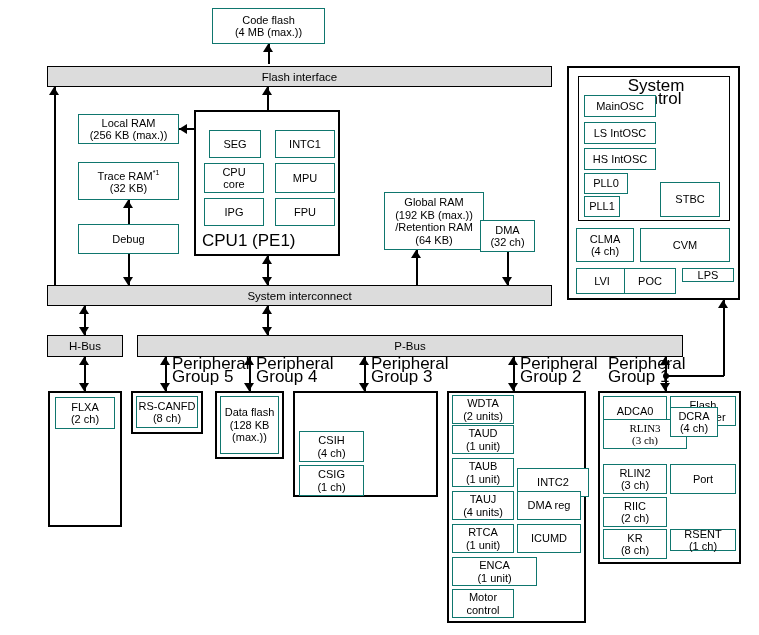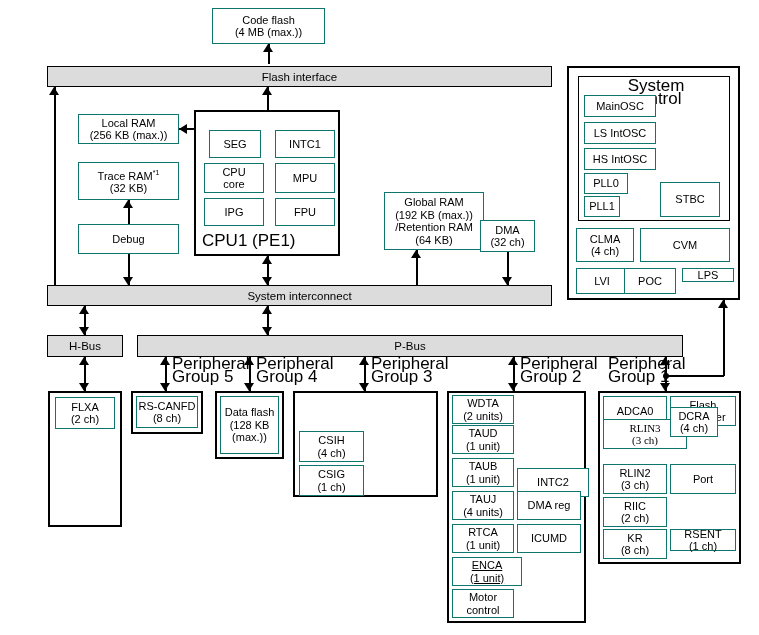--- a/index.html
+++ b/index.html
@@ -178,21 +178,21 @@
   <div class="box" style="left:452px;top:395px;width:62px;height:29px;">WDTA
 (2 units)</div>
   <div class="box" style="left:452px;top:425px;width:62px;height:29px;">TAUD
 (1 unit)</div>
   <div class="box" style="left:452px;top:458px;width:62px;height:29px;">TAUB
 (1 unit)</div>
   <div class="box" style="left:452px;top:491px;width:62px;height:29px;">TAUJ
 (4 units)</div>
   <div class="box" style="left:452px;top:524px;width:62px;height:29px;">RTCA
 (1 unit)</div>
-  <div class="box" style="left:452px;top:557px;width:70px;height:29px;text-decoration:underline;">ENCA
+  <div class="box" style="left:452px;top:557px;width:85px;height:29px;">ENCA
 (1 unit)</div>
   <div class="box" style="left:452px;top:589px;width:62px;height:29px;">Motor
 control</div>
 
   <div class="box" style="left:517px;top:458px;width:72px;height:29px;margin-top:10px;">INTC2</div>
   <div class="box" style="left:517px;top:491px;width:64px;height:29px;">DMA reg</div>
   <div class="box" style="left:517px;top:524px;width:64px;height:29px;">ICUMD</div>
 
   <div class="grp" style="left:598px;top:391px;width:143px;height:173px;"></div>
   <div class="box" style="left:603px;top:396px;width:64px;height:30px;">ADCA0</div>

